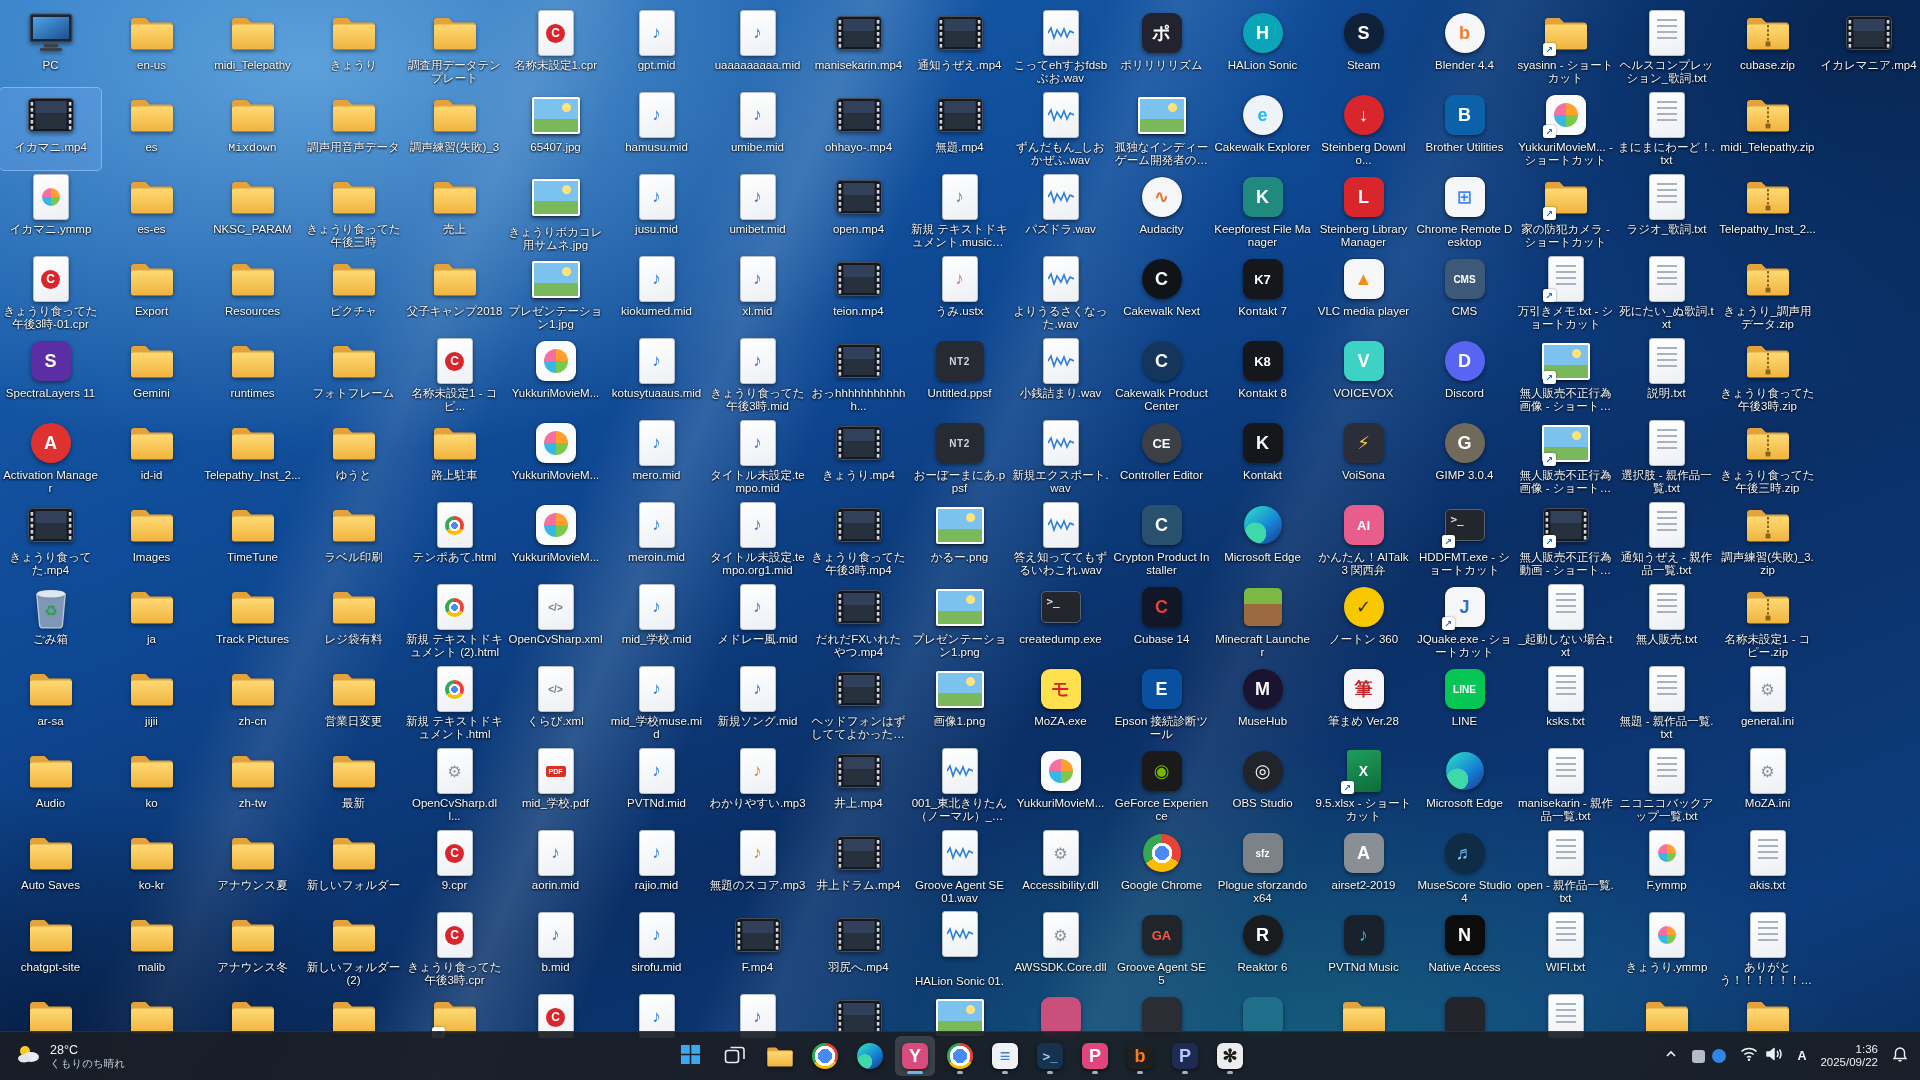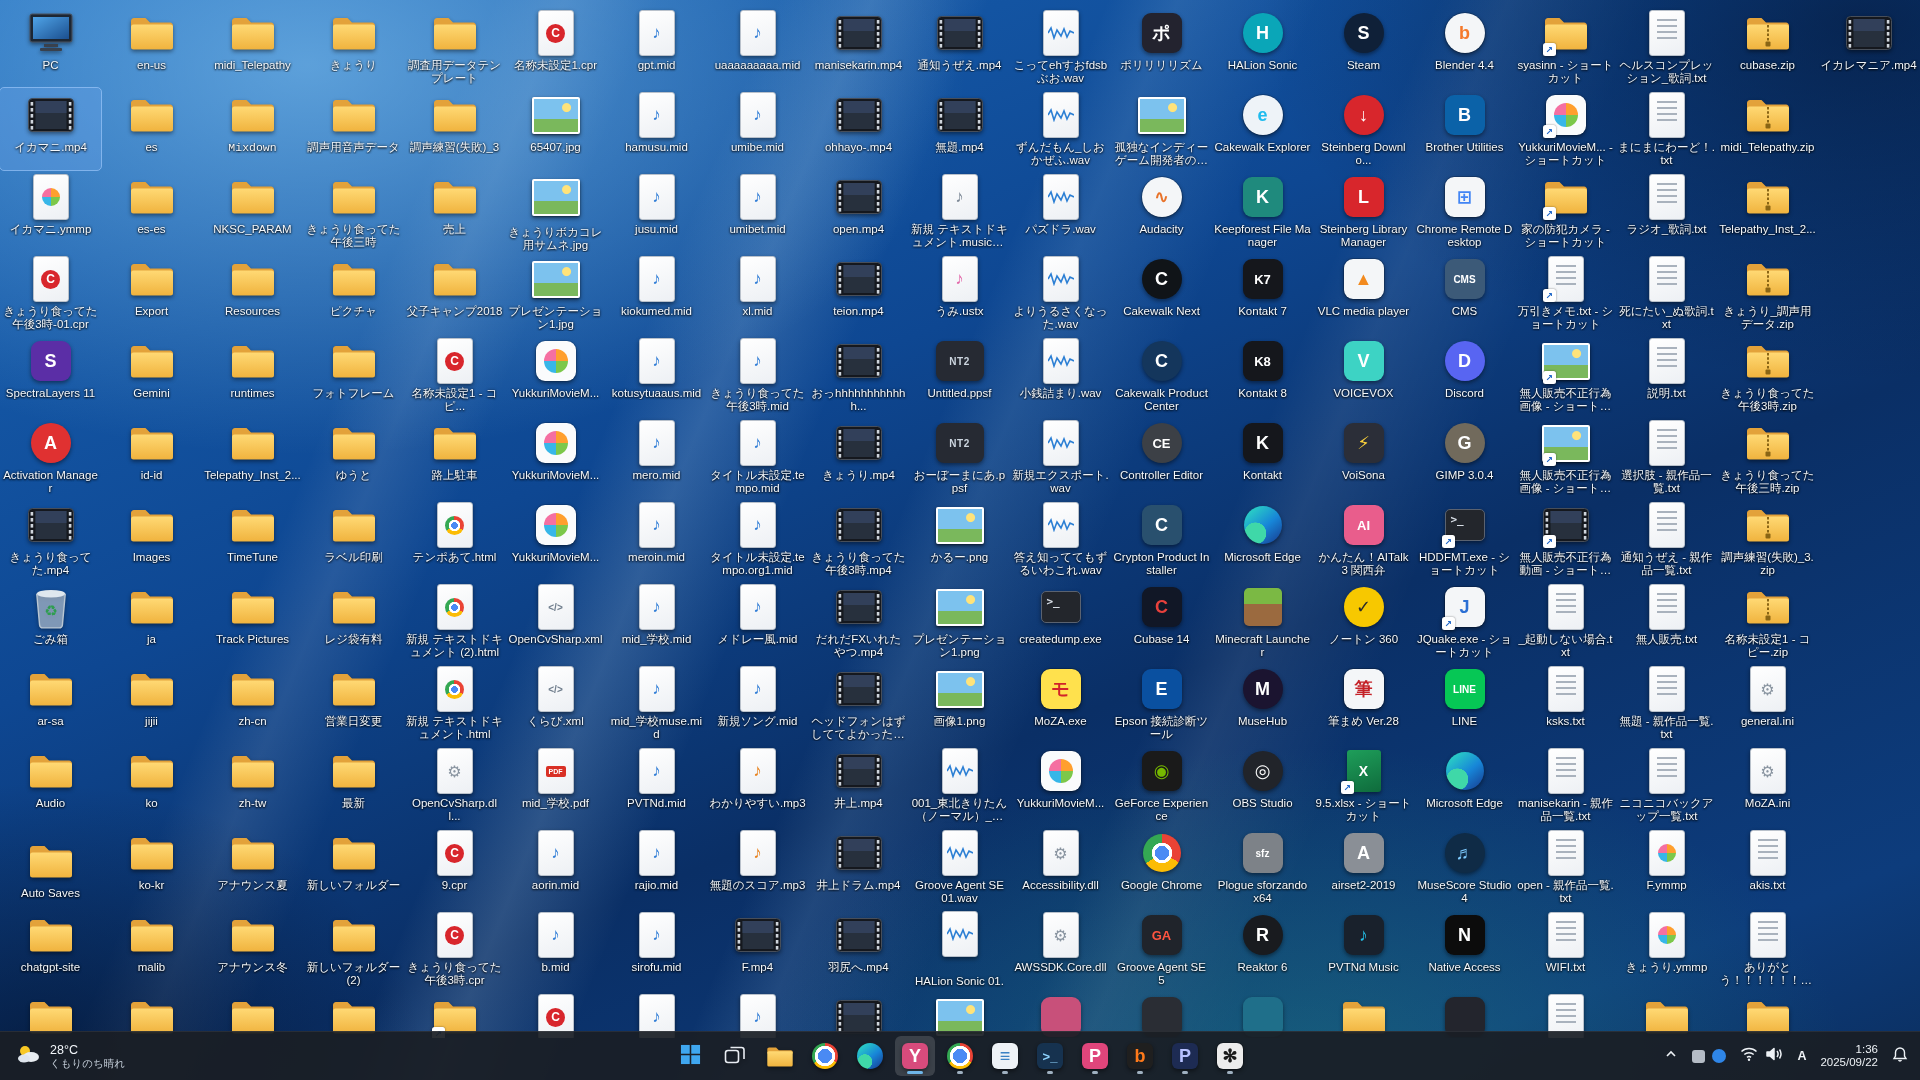--- a/index.html
+++ b/index.html
@@ -213,21 +213,21 @@
       </div>
       <div class="dicon" style="grid-area: 10 / 1;">
         <span class="ibox">
           <svg viewBox="0 0 46 38" width="46" height="38">
             <path d="M2 7c0-1.6 1.3-3 3-3h11.5l4.5 4.5h20c1.7 0 3 1.4 3 3V14H2z" fill="#e3a23a"></path>
             <rect x="2" y="10.5" width="42" height="25" rx="2.5" fill="url(#fgrad)"></rect>
           </svg>
         </span>
         <div class="dlabel">Audio</div>
       </div>
-      <div class="dicon" style="grid-area: 11 / 1; justify-content: center;">
+      <div class="dicon" style="grid-area: 11 / 1;">
         <span class="ibox">
           <svg viewBox="0 0 46 38" width="46" height="38">
             <path d="M2 7c0-1.6 1.3-3 3-3h11.5l4.5 4.5h20c1.7 0 3 1.4 3 3V14H2z" fill="#e3a23a"></path>
             <rect x="2" y="10.5" width="42" height="25" rx="2.5" fill="url(#fgrad)"></rect>
           </svg>
         </span>
         <div class="dlabel">Auto Saves</div>
       </div>
       <div class="dicon" style="grid-area: 12 / 1;">
         <span class="ibox">

